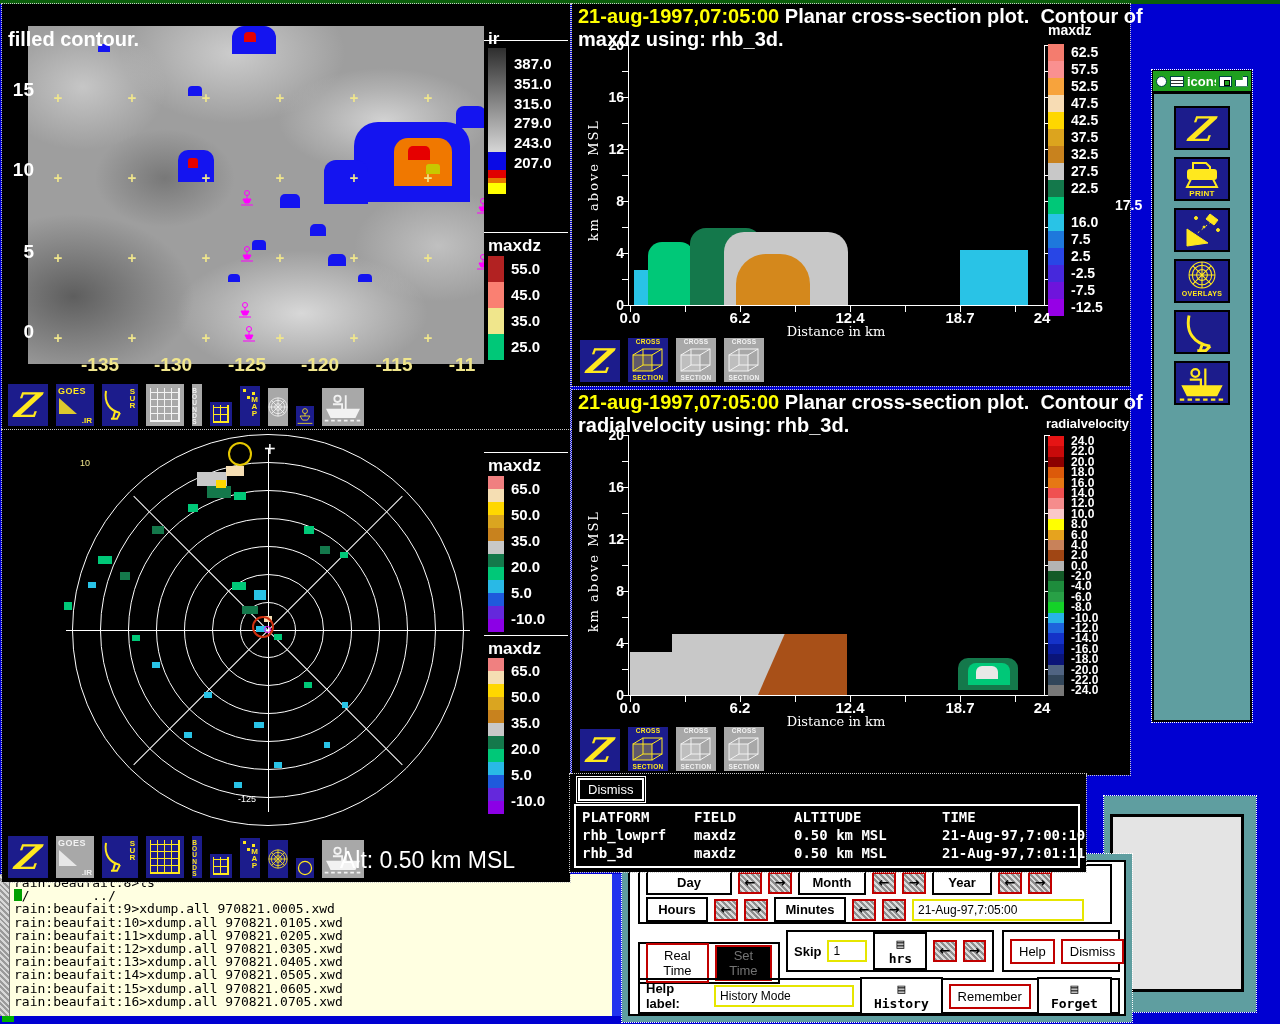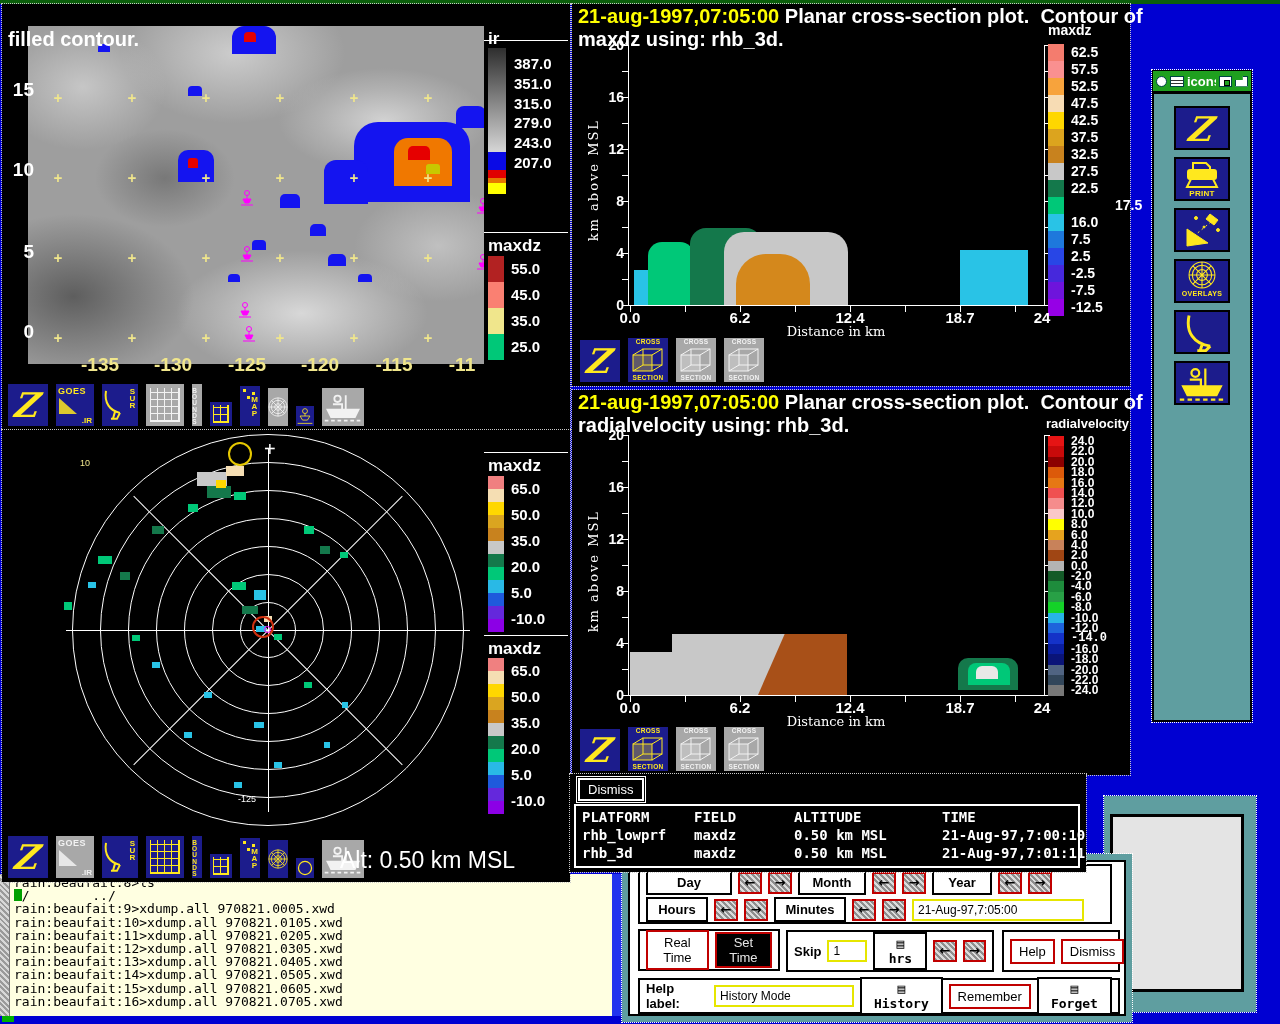--- a/index.html
+++ b/index.html
@@ -118,21 +118,21 @@
     border:2px solid #fff; outline:1px solid #fff; outline-offset:1px; font:13px "Liberation Sans",sans-serif; }
   .pt-box { position:absolute; left:4px; top:30px; width:506px; height:64px; border:2px solid #fff; padding:2px 0 0 6px; }
   .pt-row { display:grid; grid-template-columns:112px 100px 148px auto; color:#fff; font:bold 14px/18px "DejaVu Sans Mono",monospace; white-space:pre; }
 
   
   #dialog-time { position:absolute; left:622px; top:854px; width:510px; height:168px; background:#5F9EA0; padding:6px; outline:1px dotted #fff; z-index:7; }
   .dlg-body { position:relative; width:100%; height:100%; background:#fff; border:2px solid #000; font-family:"Liberation Sans",sans-serif; }
   .grp { position:absolute; border:2px solid #000; display:flex; align-items:center; gap:6px; padding:0 6px; }
   .btn-k { border:2px solid #000; background:#fff; font:bold 13px "Liberation Sans",sans-serif; padding:3px 8px; color:#000; }
   .btn-r { border:2px solid #C00000; background:#fff; font:13px "Liberation Sans",sans-serif; padding:3px 7px; color:#000; }
-  .btn-inv { border:2px solid #C00000; background:#000; color:#e5e5e5; font:13px "Liberation Sans",sans-serif; padding:1px 7px; }
+  .btn-inv { border:2px solid #C00000; background:#000; color:#737373; font:13px "Liberation Sans",sans-serif; padding:1px 7px; }
   .btn-m { border:2px solid #000; background:#fff;color:#000; font:bold 13px "DejaVu Sans Mono",monospace; padding:2px 6px; }
   .arr { width:24px; height:22px; border:2px solid #C00000; color:#000; text-align:center; font:bold 13px/18px "DejaVu Sans",sans-serif;
     background:repeating-linear-gradient(45deg,#8f8f8f 0 2px,#dcdcdc 2px 4px); }
   .fld { border:2px solid #E6E600; background:#fff; color:#000; font:12px "Liberation Sans",sans-serif; padding:2px 4px; height:22px; }
   .lbl-b { font:bold 13px "Liberation Sans",sans-serif; color:#000; }
   #grpA { left:8px; top:2px; width:474px; height:60px; flex-direction:column; align-items:stretch; gap:2px; padding:4px 6px; }
   .grow { display:flex; align-items:center; gap:6px; }
 
   
   #win-icons { position:absolute; left:1152px; top:70px; width:100px; height:652px; outline:1px dotted #fff; z-index:3; }
@@ -548,21 +548,21 @@
           <div style="height: 10.4px; line-height: 10.4px;">6.0</div>
           <div style="height: 10.4px; line-height: 10.4px;">4.0</div>
           <div style="height: 10.4px; line-height: 10.4px;">2.0</div>
           <div style="height: 10.4px; line-height: 10.4px;">0.0</div>
           <div style="height: 10.4px; line-height: 10.4px;">-2.0</div>
           <div style="height: 10.4px; line-height: 10.4px;">-4.0</div>
           <div style="height: 10.4px; line-height: 10.4px;">-6.0</div>
           <div style="height: 10.4px; line-height: 10.4px;">-8.0</div>
           <div style="height: 10.4px; line-height: 10.4px;">-10.0</div>
           <div style="height: 10.4px; line-height: 10.4px;">-12.0</div>
-          <div style="height: 10.4px; line-height: 10.4px; font-family: Liberation Mono, monospace;">-14.0</div>
+          <div style="height: 10.4px; line-height: 10.4px;">-14.0</div>
           <div style="height: 10.4px; line-height: 10.4px;">-16.0</div>
           <div style="height: 10.4px; line-height: 10.4px;">-18.0</div>
           <div style="height: 10.4px; line-height: 10.4px;">-20.0</div>
           <div style="height: 10.4px; line-height: 10.4px;">-22.0</div>
           <div style="height: 10.4px; line-height: 10.4px;">-24.0</div>
         </div>
       </div>
     <div class="toolbar" style="left:6px;bottom:2px">
         <div class="tb-icon tb-navy tbt-zlogo">
           <span class="zg">Z</span>
@@ -798,21 +798,21 @@
         <div class="grow">
           <button class="btn-k" style="width:62px">Hours</button>
           <button class="arr">←</button>
           <button class="arr">→</button>
           <button class="btn-k" style="width:72px">Minutes</button>
           <button class="arr">←</button>
           <button class="arr">→</button>
           <input class="fld" style="width: 172px;" value="21-Aug-97,7:05:00">
         </div>
       </div>
-      <div class="grp" style="left:8px;top:67px;width:142px;height:42px">
+      <div class="grp" style="left:8px;top:80px;width:142px;height:42px">
         <button class="btn-r">Real Time</button>
         <button class="btn-inv">Set Time</button>
       </div>
       <div class="grp" style="left:156px;top:68px;width:208px;height:42px">
         <span class="lbl-b">Skip</span>
         <input class="fld" style="width: 40px;" value="1">
         <button class="btn-m"><span>▤</span> <span>hrs</span></button>
         <button class="arr">←</button>
         <button class="arr">→</button>
       </div>

